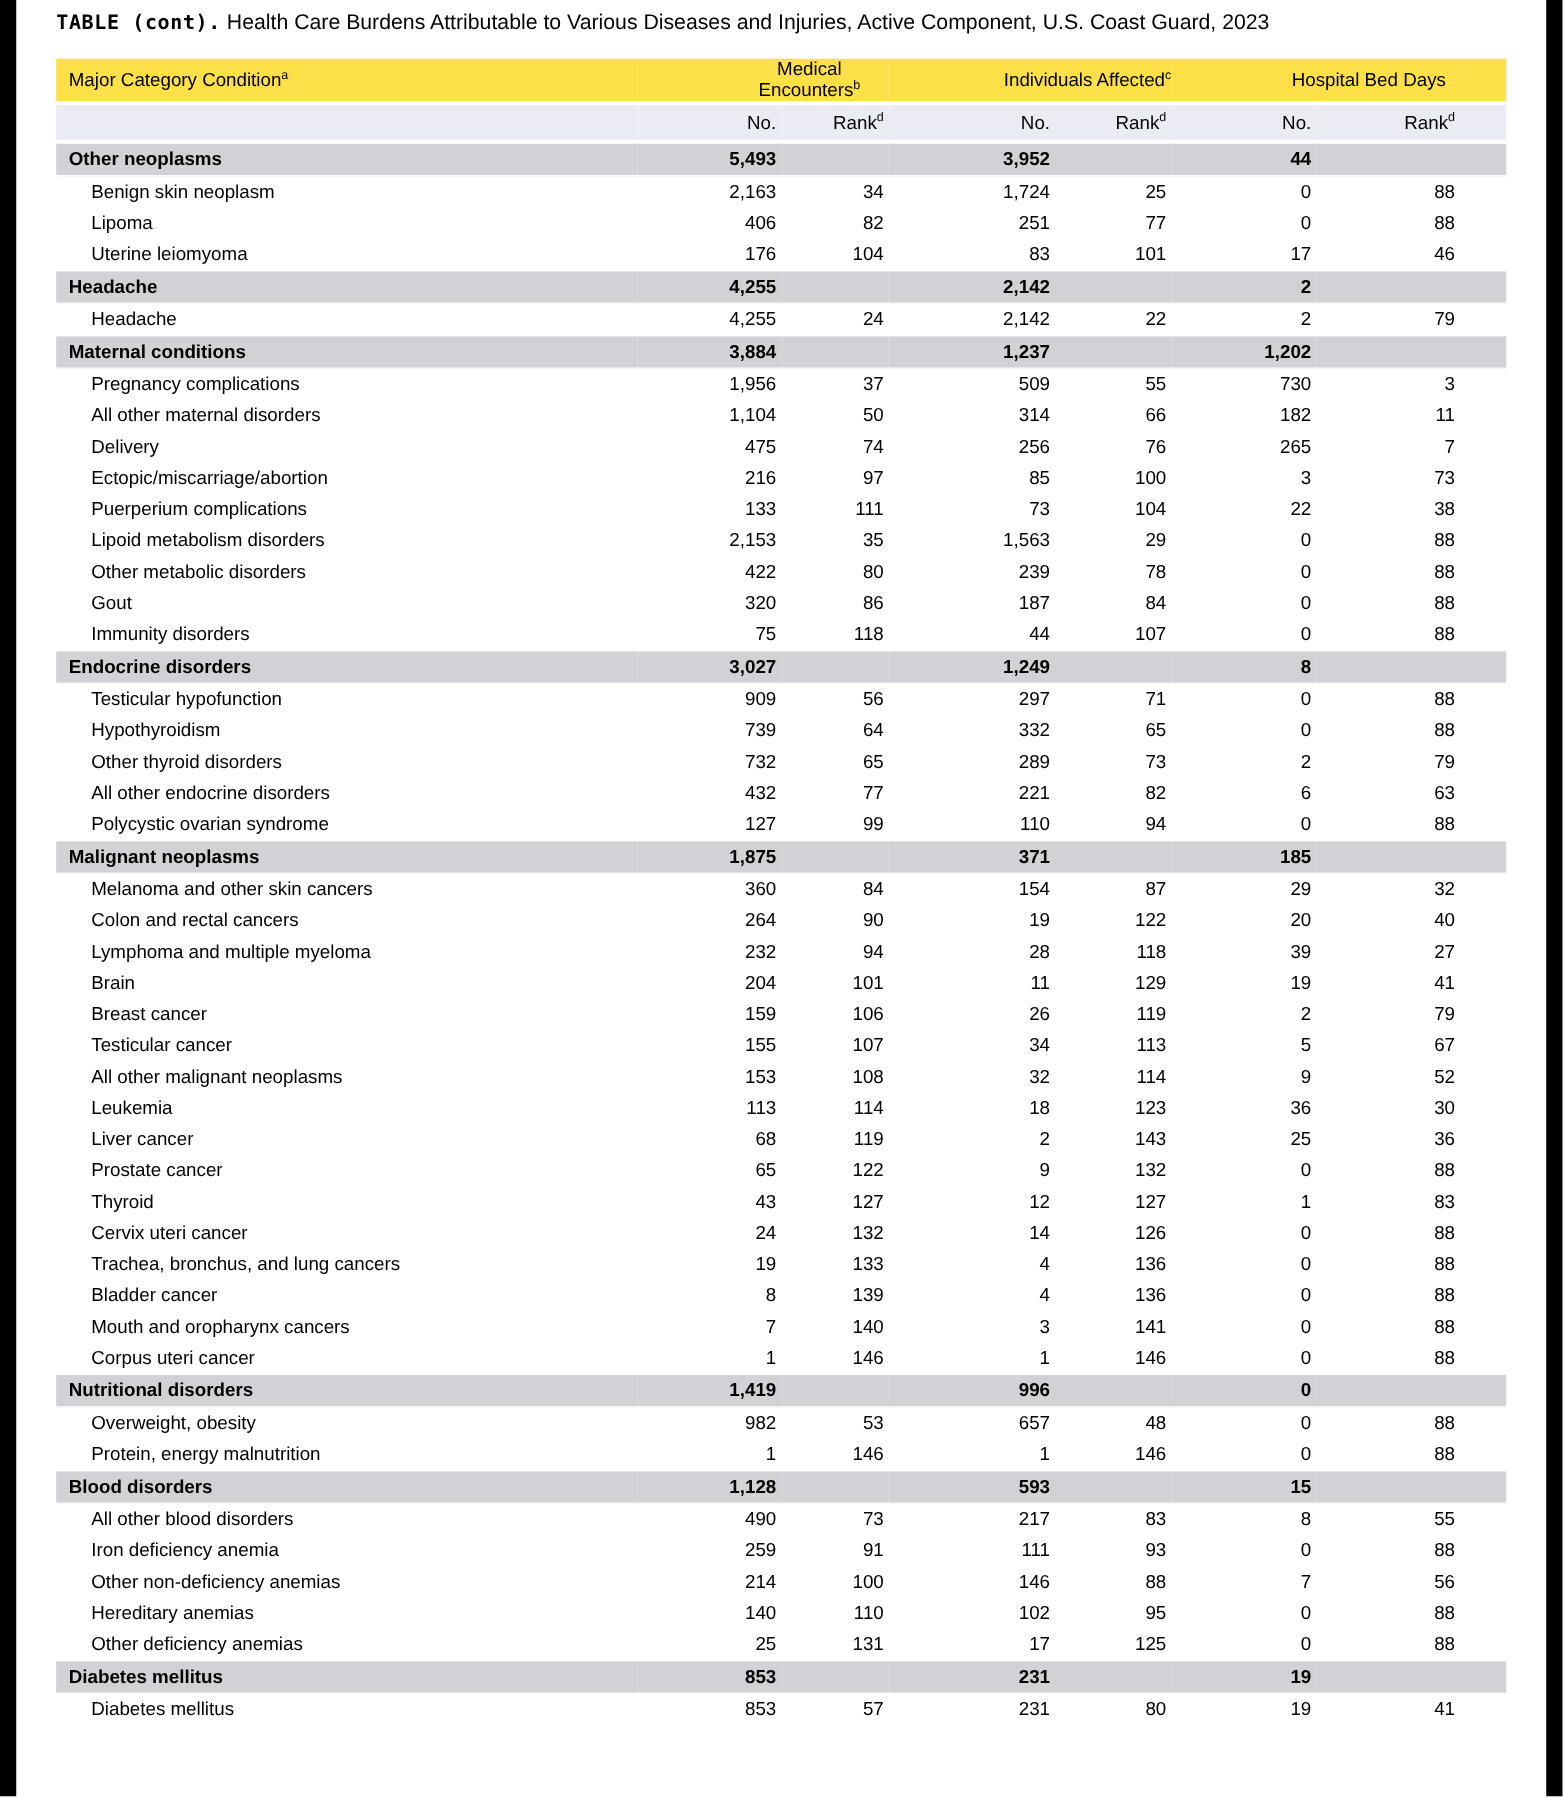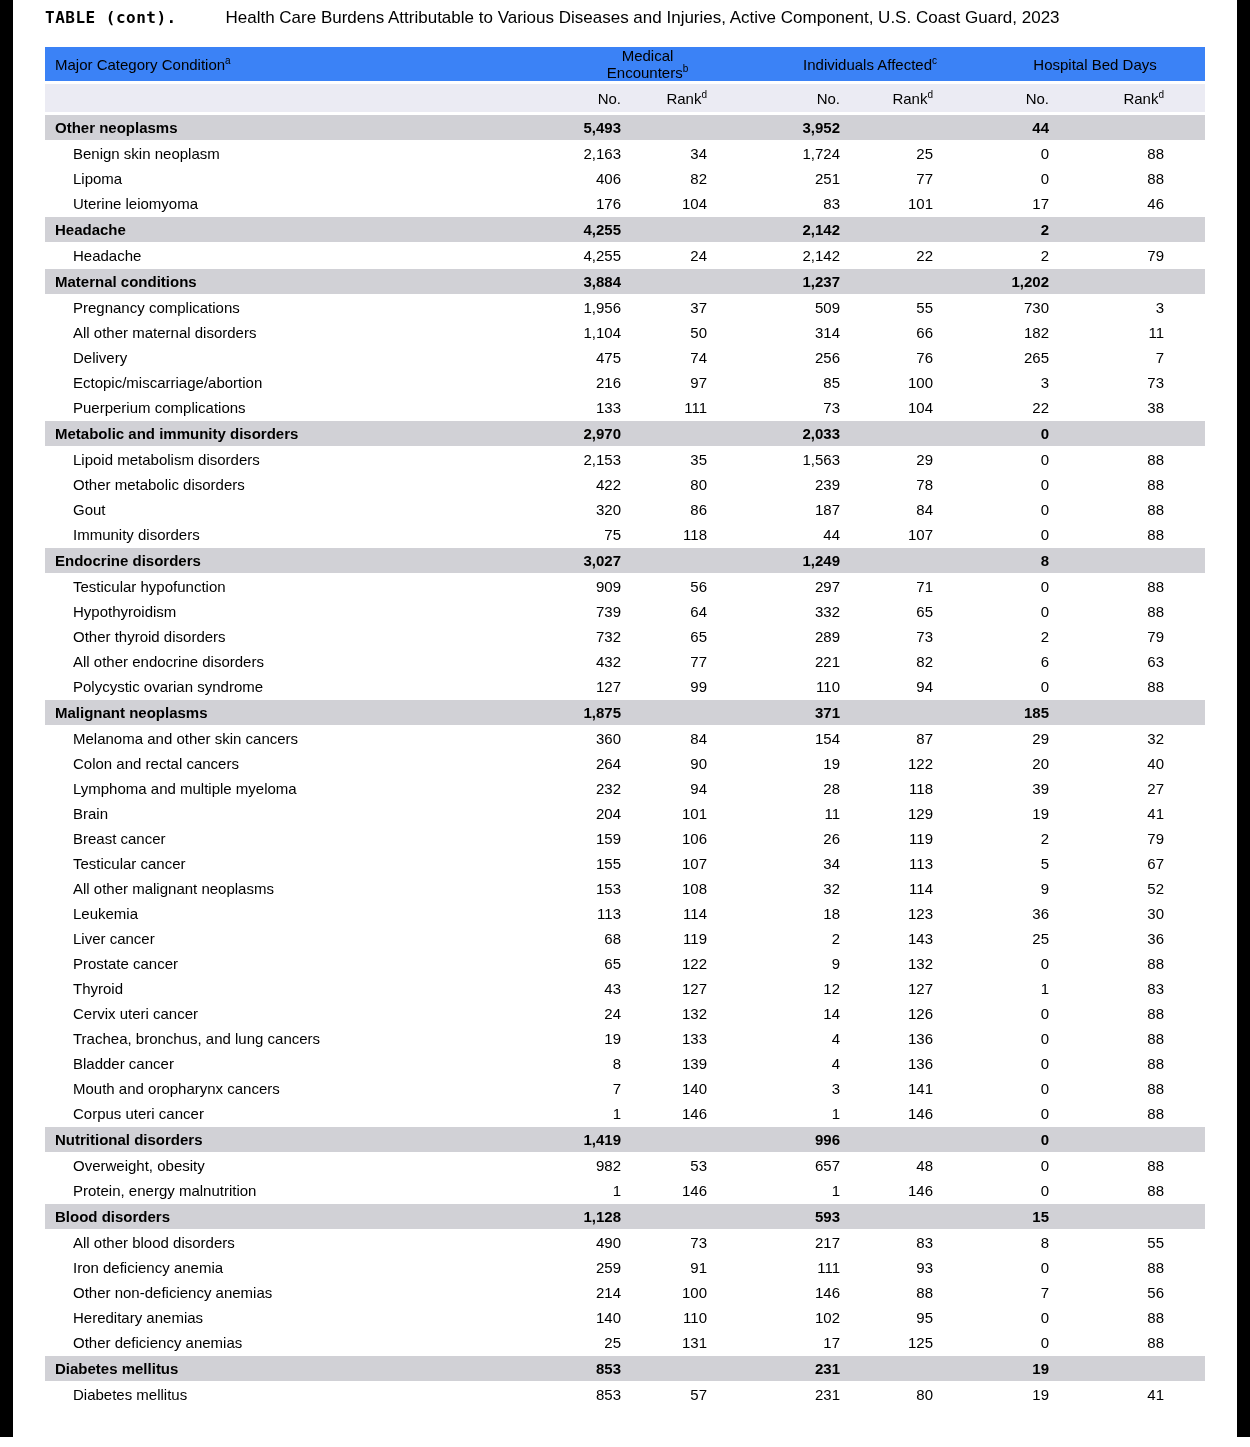--- a/index.html
+++ b/index.html
@@ -16,32 +16,32 @@
   .edge-strip.right { right: 0; }
 
   .title-block {
     position: absolute; left: 45px; top: 7px; width: 1165px;
     font-size: 17px; line-height: 22px; white-space: nowrap;
   }
   .title-label {
     font-family: "DejaVu Sans Mono", monospace;
     font-weight: bold; letter-spacing: 0.5px; font-size: 16px;
   }
-  .title-text { font-size: 17px; margin-left: 44px; }
+  .title-text { font-size: 17px; }
 
   table.burden {
     position: absolute; left: 45px; top: 47px;
     width: 1160px; table-layout: fixed;
     border-collapse: collapse;
     font-size: 15px;
   }
   sup { font-size: 10px; line-height: 0; }
 
   thead th { font-weight: normal; height: 28px; padding: 0; }
-  tr.group-row th { background: #3b82f6; border-bottom: 3px solid #fff; }
+  tr.group-row th { background: #fde047; border-bottom: 3px solid #fff; }
   tr.sub-row th   { background: #ebebf3; border-bottom: 3px solid #fff; }
 
   th.cond-head { text-align: left; padding-left: 10px; }
   th.group-head { text-align: center; }
   th.gh-me  { padding-left: 74px; }
   th.gh-ia  { padding-left: 92px; }
   th.gh-bd  { padding-left: 48px; }
   th.num-head { text-align: right; padding-right: 4px; }
   th.num-head.last { padding-right: 41px; }
 
@@ -195,29 +195,20 @@
       </tr>
       <tr class="item">
         <td class="cond">Puerperium complications</td>
         <td>133</td>
         <td>111</td>
         <td>73</td>
         <td>104</td>
         <td>22</td>
         <td>38</td>
       </tr>
-      <tr class="category">
-        <td class="cond">Metabolic and immunity disorders</td>
-        <td>2,970</td>
-        <td></td>
-        <td>2,033</td>
-        <td></td>
-        <td>0</td>
-        <td></td>
-      </tr>
       <tr class="item">
         <td class="cond">Lipoid metabolism disorders</td>
         <td>2,153</td>
         <td>35</td>
         <td>1,563</td>
         <td>29</td>
         <td>0</td>
         <td>88</td>
       </tr>
       <tr class="item">

